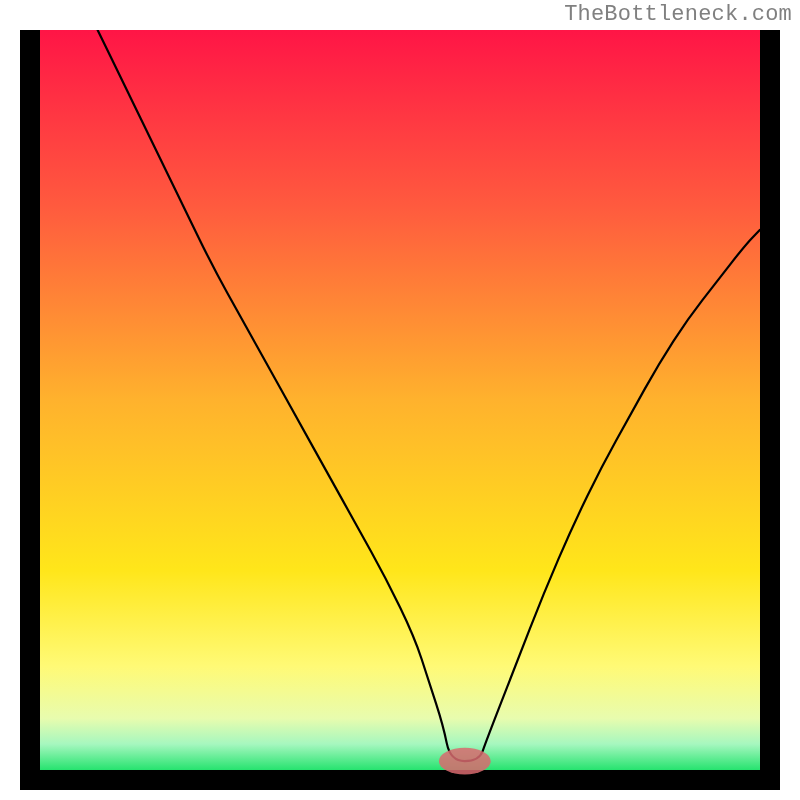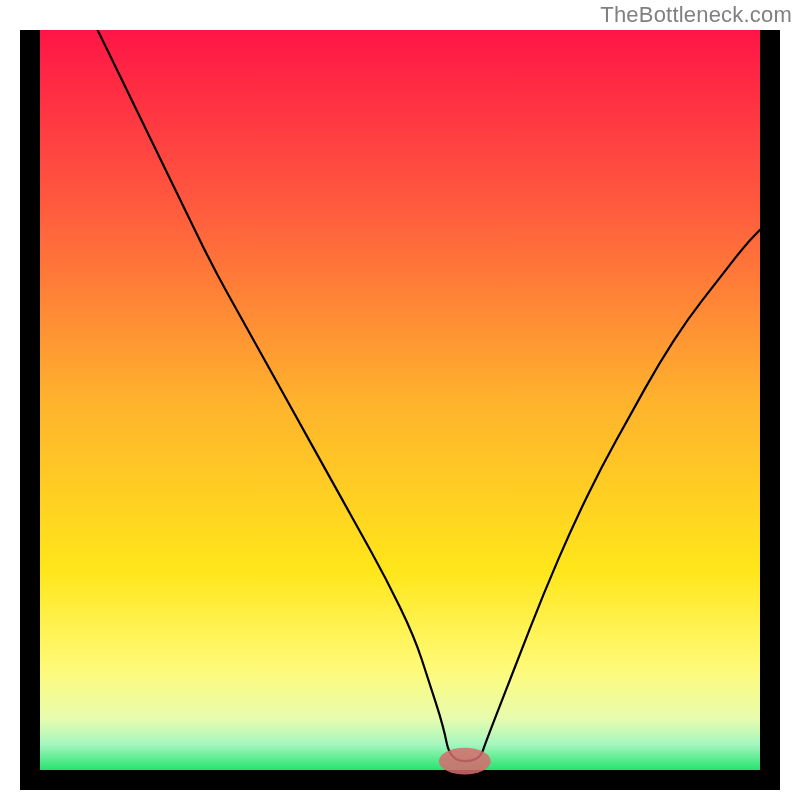--- a/index.html
+++ b/index.html
@@ -8,20 +8,21 @@
     width: 800px;
     height: 800px;
     background: #ffffff;
     font-family: Arial, Helvetica, sans-serif;
     overflow: hidden;
   }
   .figure {
     position: relative;
     width: 800px;
     height: 800px;
+    font-family: Liberation Mono, monospace;
   }
   .watermark {
     position: absolute;
     top: 2px;
     right: 8px;
     font-size: 22px;
     font-weight: 500;
     color: #808080;
     letter-spacing: 0.2px;
     z-index: 10;

